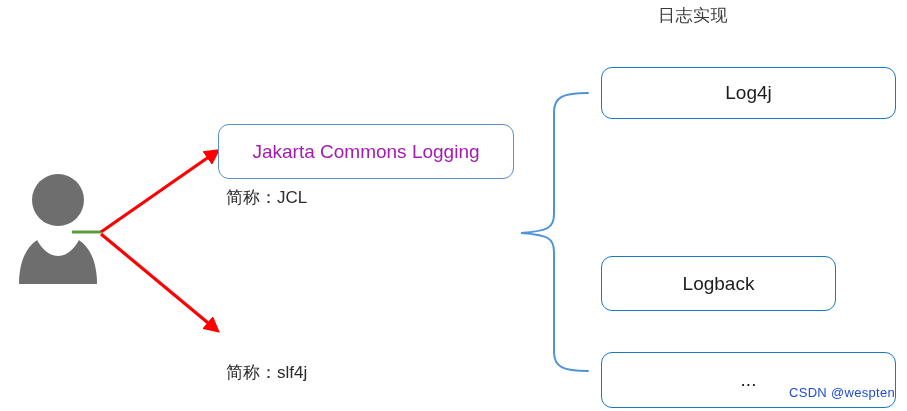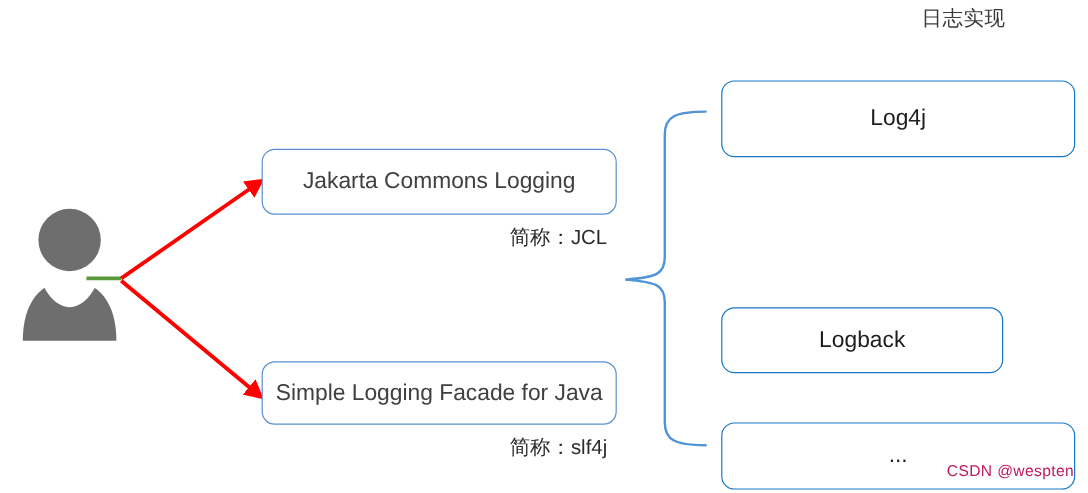--- a/index.html
+++ b/index.html
@@ -19,70 +19,70 @@
     overflow: hidden;
   }
   .abs { position: absolute; }
 
   
   .heading {
     font-size: 17px;
     color: #3a3a3a;
     letter-spacing: 0.5px;
     white-space: nowrap;
-    text-align: right;
+    text-align: left;
   }
 
   
   .box {
     box-sizing: border-box;
     border-radius: 11px;
     background: #ffffff;
     display: flex;
     align-items: center;
     justify-content: center;
     text-align: center;
     line-height: 1.22;
   }
   .box-left {
     border: 1.7px solid #5b8fce;
     font-size: 19px;
-    color: #404040;
+    color: #a21caf;
     padding: 0 10px;
   }
   .box-right {
     border: 1.9px solid #1878c8;
     font-size: 19px;
     color: #1d1d1d;
     padding: 0 10px;
   }
 
   
   .caption {
     font-size: 17px;
     color: #2b2b2b;
     white-space: nowrap;
-    text-align: right;
+    text-align: left;
   }
 
   
   svg.overlay {
     position: absolute;
     left: 0;
     top: 0;
     width: 907px;
     height: 411px;
     pointer-events: none;
     overflow: visible;
   }
 
   
   .watermark {
     font-size: 13px;
-    color: #be185d;
+    color: #1d4ed8;
     white-space: nowrap;
     letter-spacing: 0.3px;
   }
 </style>
 </head>
 <body>
 
 <div id="canvas">
 
 
@@ -117,26 +117,23 @@
              C 548 235, 554 238, 554 252
              L 554 352
              C 554 367, 563 371, 588 371" fill="none" stroke="#4f93d9" stroke-width="2" stroke-linecap="round"></path>
   </svg>
 
   <div class="abs box box-left" style="left:218px; top:124px; width:296px; height:55px;">
     <span>Jakarta Commons Logging</span>
   </div>
   <div class="abs caption" style="left:226px; top:186px; width:280px;">简称：JCL</div>
 
-  <div class="abs box box-left" style="left:218px; top:301px; width:296px; height:53px;">
-    <span>Simple Logging Facade for Java</span>
-  </div>
   <div class="abs caption" style="left:226px; top:361px; width:280px;">简称：slf4j</div>
 
-  <div class="abs box box-right" style="left:601px; top:67px; width:295px; height:64px;">
+  <div class="abs box box-right" style="left:601px; top:67px; width:295px; height:52px;">
     <span>Log4j</span>
   </div>
 
 
   <div class="abs box box-right" style="left:601px; top:256px; width:235px; height:55px;">
     <span>Logback</span>
   </div>
 
   <div class="abs box box-right" style="left:601px; top:352px; width:295px; height:56px;">
     <span>...</span>

